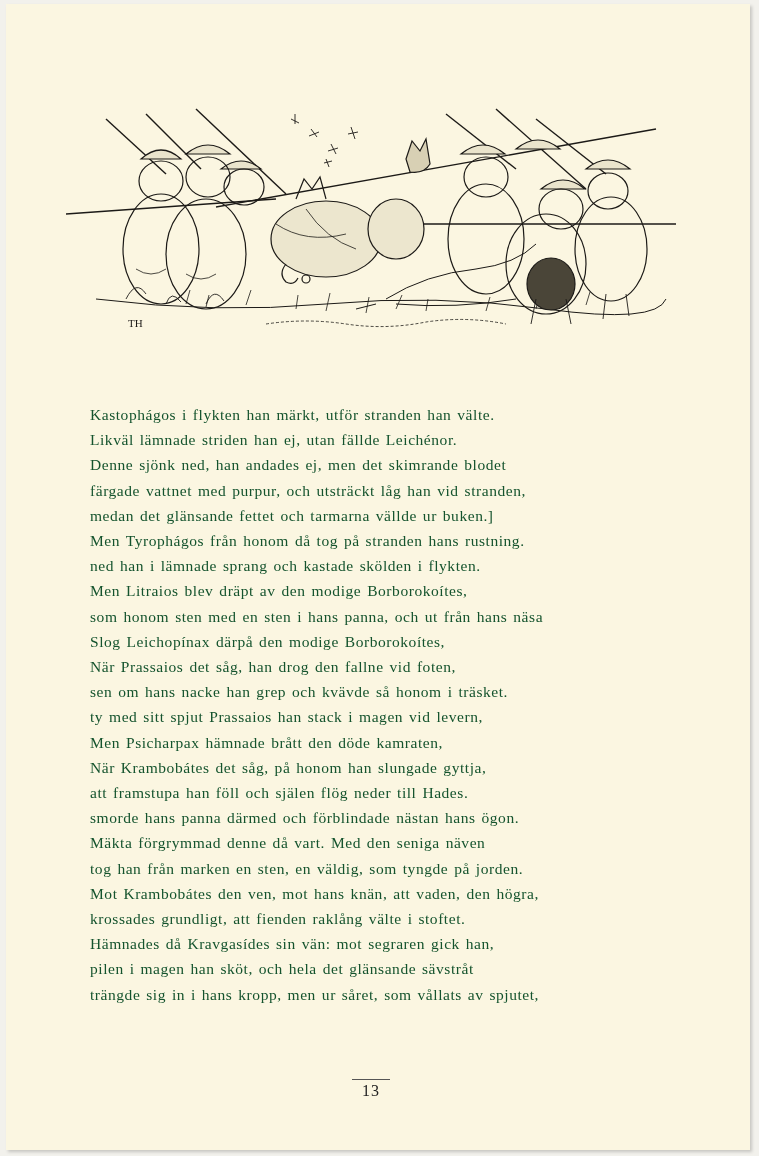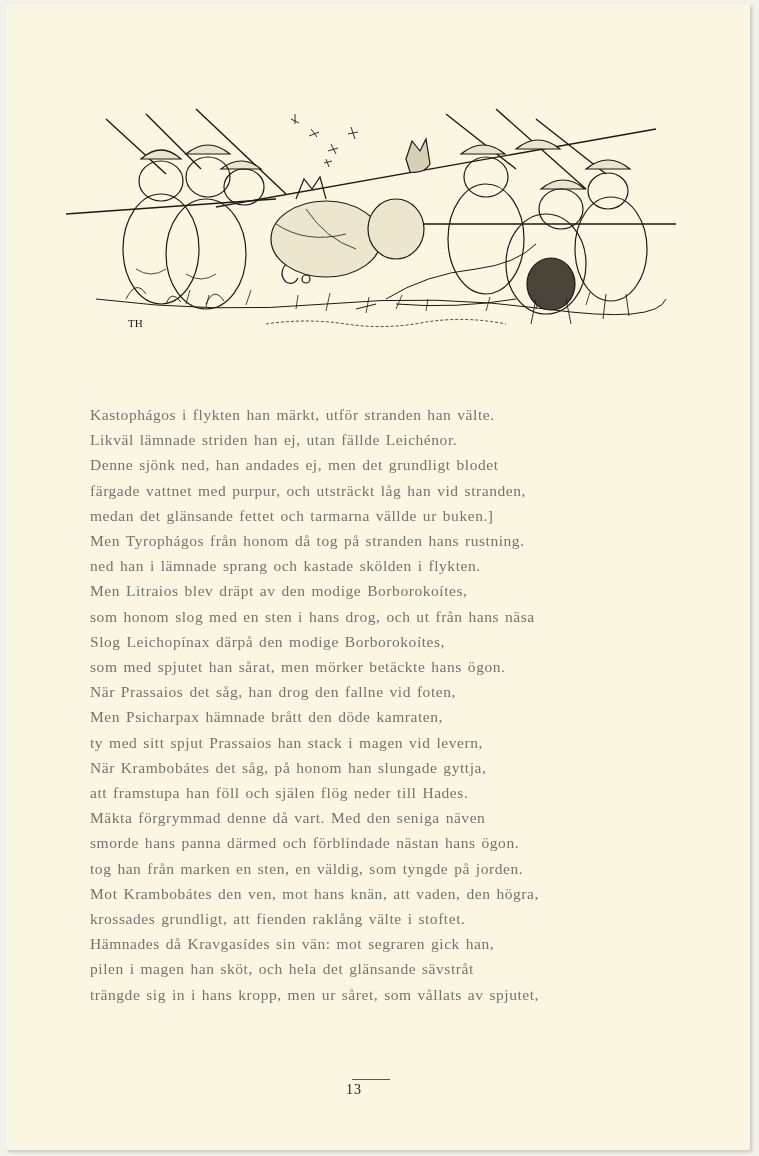--- a/index.html
+++ b/index.html
@@ -15,31 +15,31 @@
     box-shadow: 2px 2px 3px rgba(0,0,0,0.18);
   }
   .illustration {
     position: absolute; left: 60px; top: 95px; width: 620px; height: 240px; text-align: right;
   }
   .illustration svg { width: 100%; height: 100%; }
   .text-block {
     position: absolute; left: 84px; top: 398px; width: 580px;
   }
   .line {
-    font-size: 15.5px; line-height: 25.2px; color: #737373;
+    font-size: 15.5px; line-height: 25.2px; color: #14532d;
     white-space: nowrap; letter-spacing: 0.55px; word-spacing: 1.5px;
     margin: 0;
   }
   .page-number-rule {
     position: absolute; left: 346px; top: 1075px; width: 38px; height: 1px;
     background: #555;
   }
   .page-number {
-    position: absolute; left: 340px; top: 1078px; width: 50px; text-align: left;
-    font-size: 14px; color: #222; letter-spacing: 1px;
+    position: absolute; left: 340px; top: 1078px; width: 50px; text-align: center;
+    font-size: 16px; color: #222; letter-spacing: 1px;
   }
 </style>
 </head>
 <body>
 
 <div class="page">
 
   <div class="illustration">
     <svg viewBox="0 0 620 240" xmlns="http://www.w3.org/2000/svg" fill="none" stroke="#1c1a17" stroke-width="1.2">
 
@@ -109,36 +109,36 @@
 
       <path d="M320 200 q40 -25 90 -30 q40 -5 60 -25 M330 205 q60 5 120 -5 M310 205 l-20 5" stroke-width="1"></path>
 
       <text x="62" y="228" font-family="Liberation Serif, serif" font-size="11" fill="#1c1a17" stroke="none">TH</text>
     </svg>
   </div>
 
   <div class="text-block">
     <p class="line">Kastophágos i flykten han märkt, utför stranden han välte.</p>
     <p class="line">Likväl lämnade striden han ej, utan fällde Leichénor.</p>
-    <p class="line">Denne sjönk ned, han andades ej, men det grundligt blodet</p>
+    <p class="line">Denne sjönk ned, han andades ej, men det skimrande blodet</p>
     <p class="line">färgade vattnet med purpur, och utsträckt låg han vid stranden,</p>
     <p class="line">medan det glänsande fettet och tarmarna vällde ur buken.]</p>
     <p class="line">Men Tyrophágos från honom då tog på stranden hans rustning.</p>
     <p class="line">ned han i lämnade sprang och kastade skölden i flykten.</p>
     <p class="line">Men Litraios blev dräpt av den modige Borborokoítes,</p>
-    <p class="line">som honom slog med en sten i hans drog, och ut från hans näsa</p>
+    <p class="line">som honom sten med en sten i hans panna, och ut från hans näsa</p>
     <p class="line">Slog Leichopínax därpå den modige Borborokoítes,</p>
-    <p class="line">som med spjutet han sårat, men mörker betäckte hans ögon.</p>
     <p class="line">När Prassaios det såg, han drog den fallne vid foten,</p>
+    <p class="line">sen om hans nacke han grep och kvävde så honom i träsket.</p>
+    <p class="line">ty med sitt spjut Prassaios han stack i magen vid levern,</p>
     <p class="line">Men Psicharpax hämnade brått den döde kamraten,</p>
-    <p class="line">ty med sitt spjut Prassaios han stack i magen vid levern,</p>
     <p class="line">När Krambobátes det såg, på honom han slungade gyttja,</p>
     <p class="line">att framstupa han föll och själen flög neder till Hades.</p>
+    <p class="line">smorde hans panna därmed och förblindade nästan hans ögon.</p>
     <p class="line">Mäkta förgrymmad denne då vart. Med den seniga näven</p>
-    <p class="line">smorde hans panna därmed och förblindade nästan hans ögon.</p>
     <p class="line">tog han från marken en sten, en väldig, som tyngde på jorden.</p>
     <p class="line">Mot Krambobátes den ven, mot hans knän, att vaden, den högra,</p>
     <p class="line">krossades grundligt, att fienden raklång välte i stoftet.</p>
     <p class="line">Hämnades då Kravgasídes sin vän: mot segraren gick han,</p>
     <p class="line">pilen i magen han sköt, och hela det glänsande sävstråt</p>
     <p class="line">trängde sig in i hans kropp, men ur såret, som vållats av spjutet,</p>
   </div>
 
   <div class="page-number-rule"></div>
   <div class="page-number">13</div>

